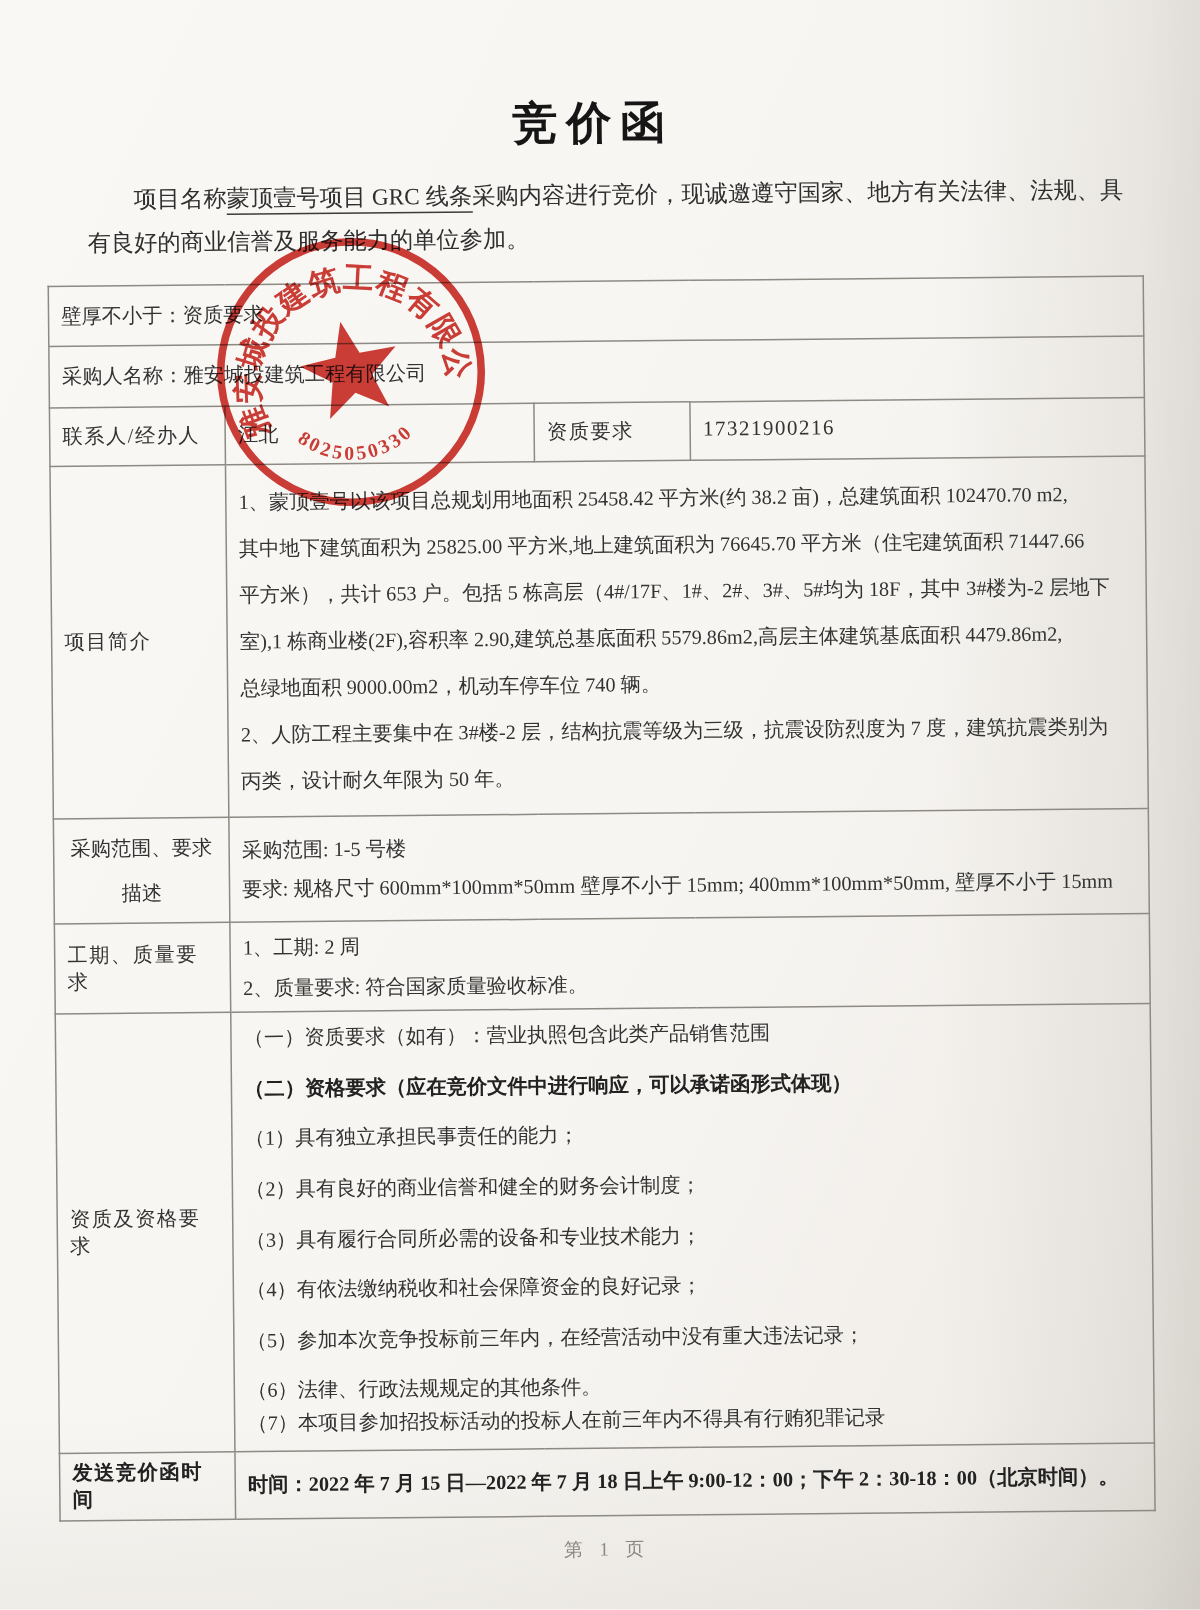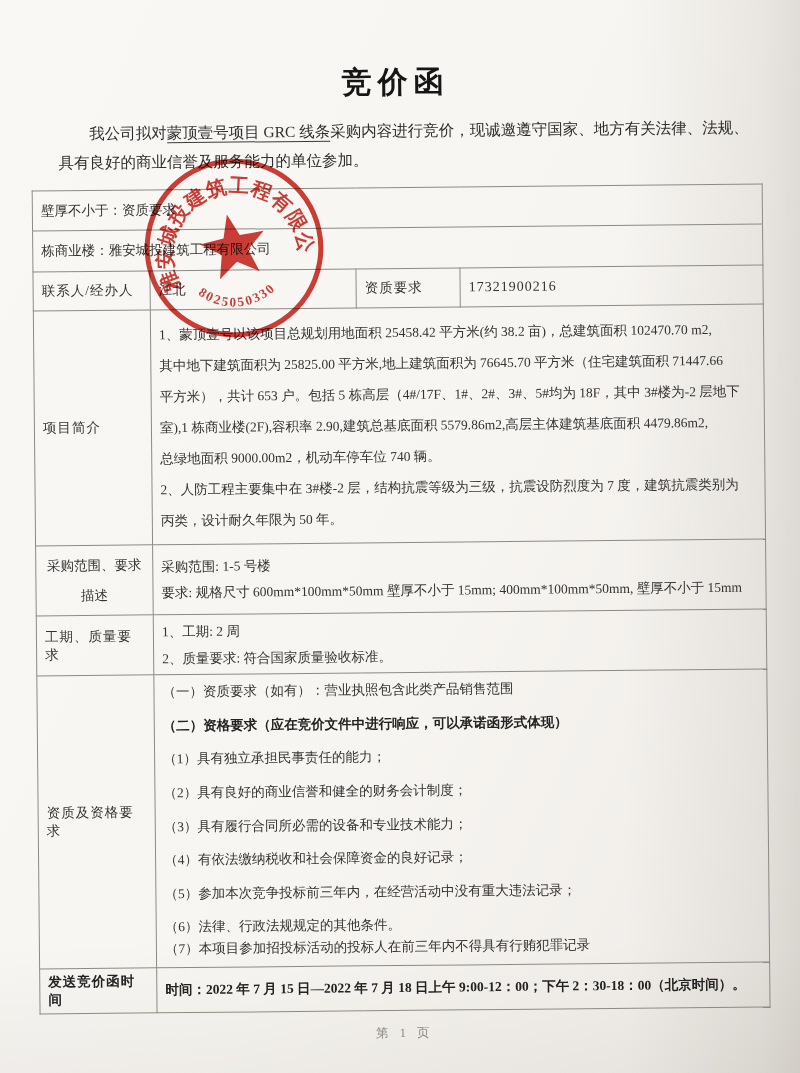--- a/index.html
+++ b/index.html
@@ -58,37 +58,37 @@
   }
   .stamp text{font-family:"Liberation Serif","DejaVu Serif",serif;}
 </style>
 </head>
 <body>
 
 <div class="sheet">
 
   <h1 class="title">竞价函</h1>
 
-  <p class="intro"><span>我公司拟对</span><span class="u">蒙顶壹号项目 GRC 线条</span><span>采购内容进行竞价，现诚邀遵守国家、地方有关法律、法规、具有良好的商业信誉及服务能力的单位参加。</span></p>
+  <p class="intro"><span>项目名称</span><span class="u">蒙顶壹号项目 GRC 线条</span><span>采购内容进行竞价，现诚邀遵守国家、地方有关法律、法规、具有良好的商业信誉及服务能力的单位参加。</span></p>
 
   <table class="doc">
     <colgroup>
         <col style="width:117px">
         <col style="width:206px">
         <col style="width:104px">
         <col style="width:303px">
       </colgroup>
 
     <tbody>
         <tr class="r1">
       <td colspan="4"><span>壁厚不小于：</span><span>资质要求</span></td>
     </tr>
 
     <tr class="r2">
-      <td colspan="4"><span>栋商业楼：</span><span>雅安城投建筑工程有限公司</span></td>
+      <td colspan="4"><span>采购人名称：</span><span>雅安城投建筑工程有限公司</span></td>
     </tr>
 
     <tr class="r3">
       <td class="lbl">联系人/经办人</td>
       <td>江北</td>
       <td class="lbl">资质要求</td>
       <td class="phone">17321900216</td>
     </tr>
 
     <tr class="r4">

